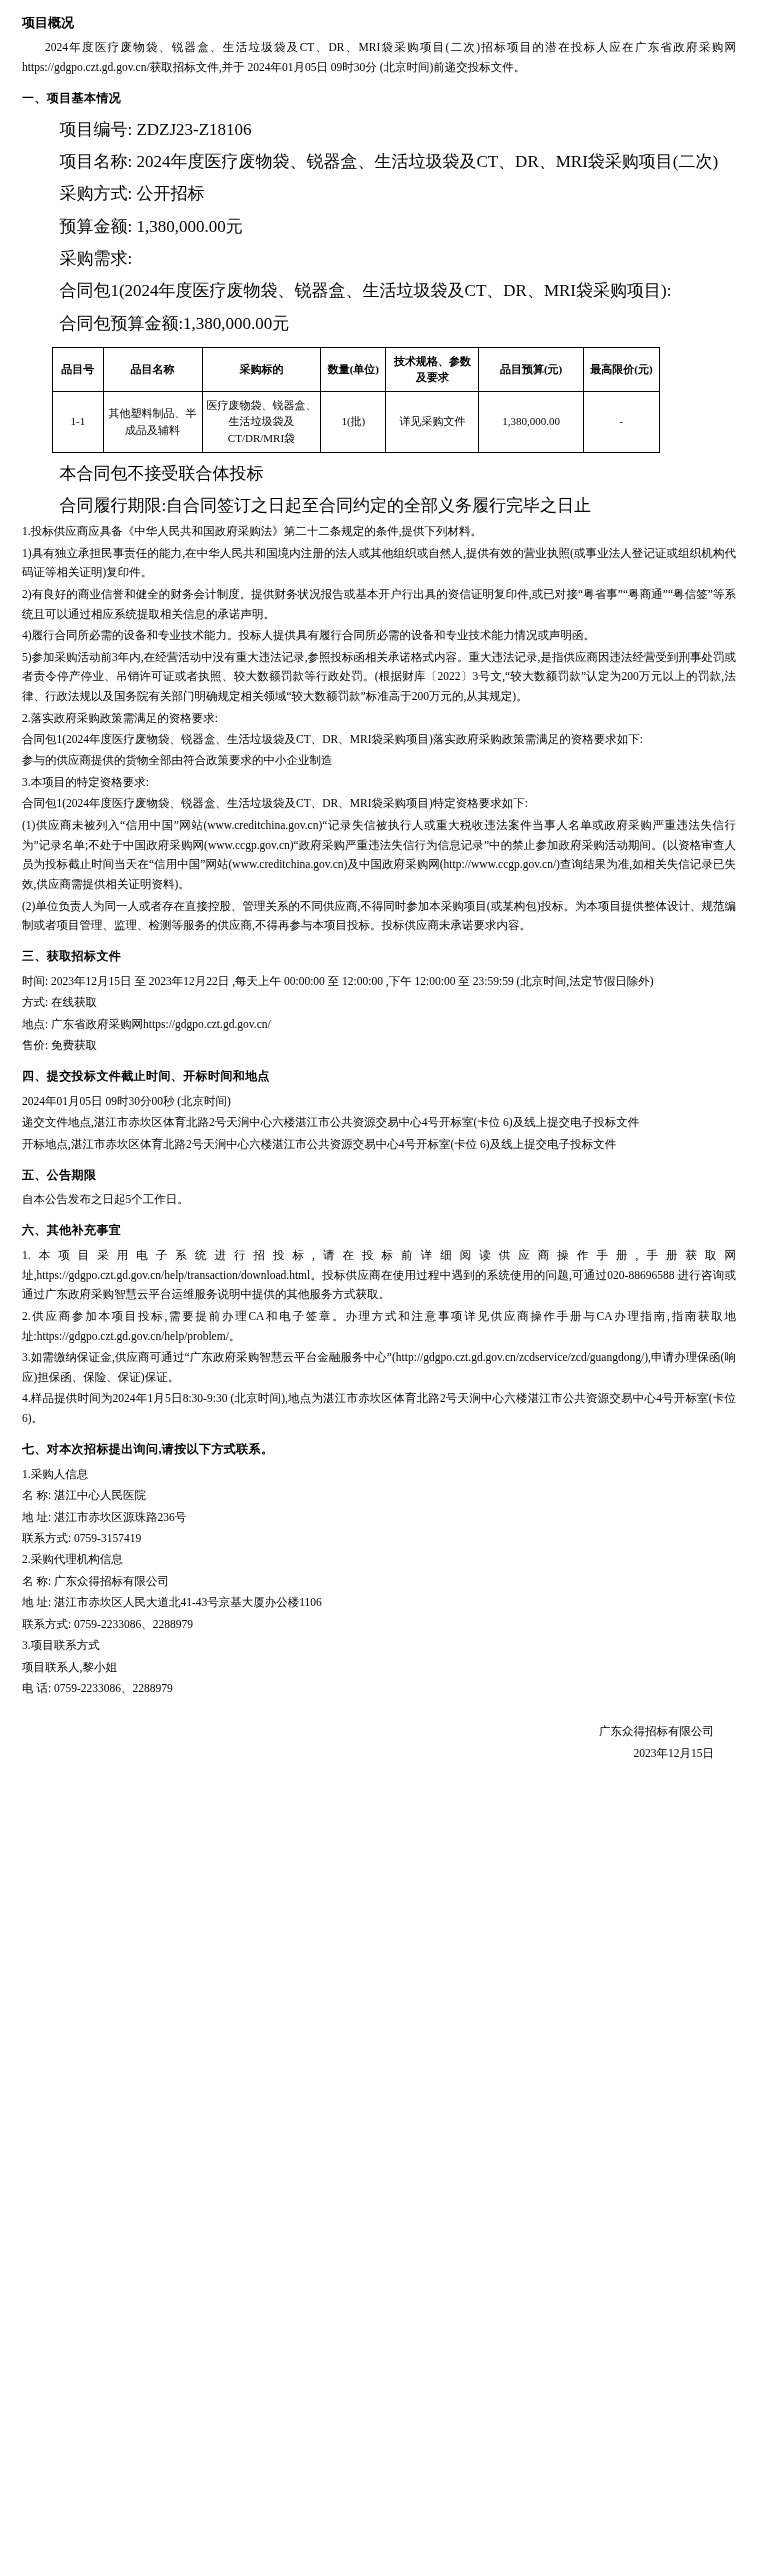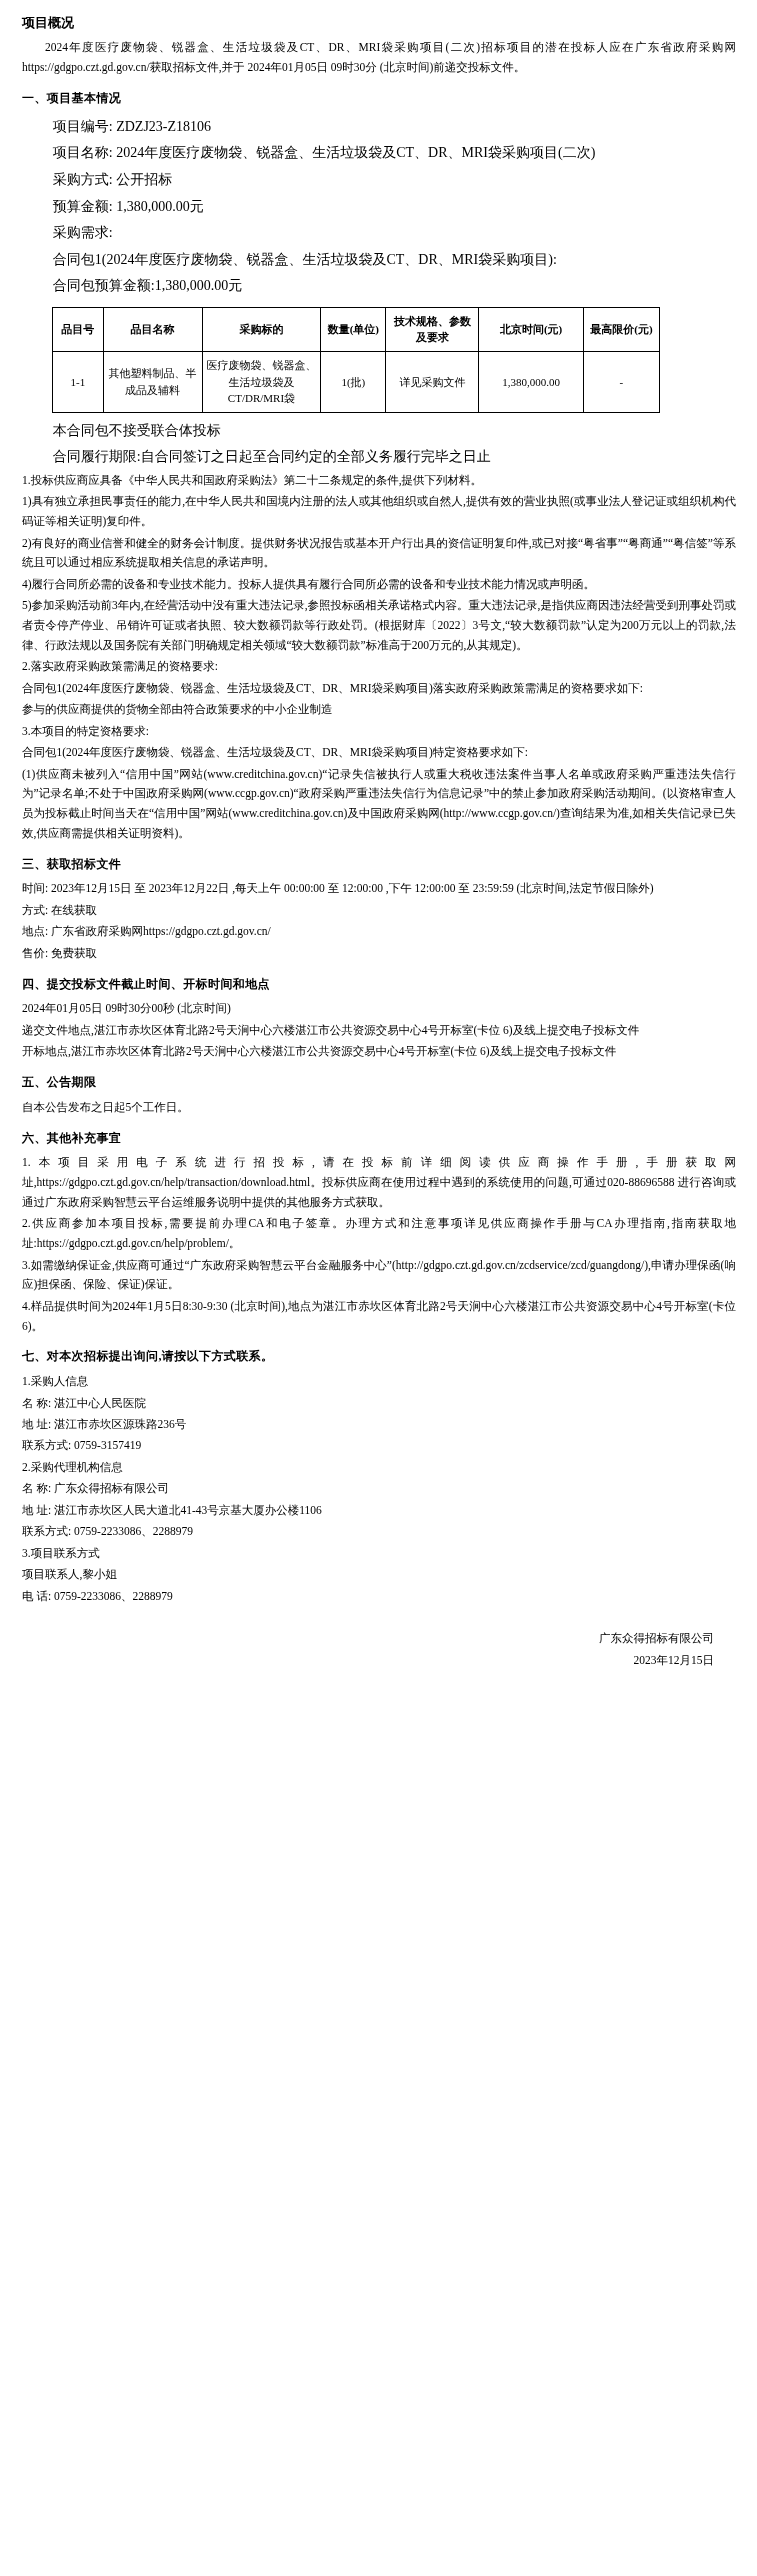--- a/index.html
+++ b/index.html
@@ -46,21 +46,21 @@
   .ml2 {
     margin-left: 2.2em;
   }
   .ml3 {
     margin-left: 3.3em;
   }
   .ml4 {
     margin-left: 4.4em;
   }
   .field {
-    font-size: 14px;
+    font-size: 17px;
     line-height: 1.9;
     margin-left: 2.2em;
   }
   .tbl-wrap {
     margin: 6.8px 0 5.1px 2.2em;
   }
   table.bid {
     border-collapse: collapse;
     width: 608px;
     font-size: 11px;
@@ -124,21 +124,21 @@
 
   <div class="tbl-wrap">
     <table class="bid">
       <thead>
         <tr>
           <th class="col-no">品目号</th>
           <th class="col-name">品目名称</th>
           <th class="col-target">采购标的</th>
           <th class="col-qty">数量(单位)</th>
           <th class="col-spec">技术规格、参数及要求</th>
-          <th class="col-budget">北京时间(元)</th>
+          <th class="col-budget">品目预算(元)</th>
           <th class="col-max">最高限价(元)</th>
         </tr>
       </thead>
       <tbody>
         <tr>
           <td>1-1</td>
           <td>其他塑料制品、半成品及辅料</td>
           <td>医疗废物袋、锐器盒、生活垃圾袋及CT/DR/MRI袋</td>
           <td>1(批)</td>
           <td>详见采购文件</td>
@@ -157,20 +157,21 @@
   <p class="para ml2">1)具有独立承担民事责任的能力,在中华人民共和国境内注册的法人或其他组织或自然人,提供有效的营业执照(或事业法人登记证或组织机构代码证等相关证明)复印件。</p>
   <p class="para ml2">2)有良好的商业信誉和健全的财务会计制度。提供财务状况报告或基本开户行出具的资信证明复印件,或已对接“粤省事”“粤商通”“粤信签”等系统且可以通过相应系统提取相关信息的承诺声明。</p>
   <p class="para ml2">4)履行合同所必需的设备和专业技术能力。投标人提供具有履行合同所必需的设备和专业技术能力情况或声明函。</p>
   <p class="para ml2">5)参加采购活动前3年内,在经营活动中没有重大违法记录,参照投标函相关承诺格式内容。重大违法记录,是指供应商因违法经营受到刑事处罚或者责令停产停业、吊销许可证或者执照、较大数额罚款等行政处罚。(根据财库〔2022〕3号文,“较大数额罚款”认定为200万元以上的罚款,法律、行政法规以及国务院有关部门明确规定相关领域“较大数额罚款”标准高于200万元的,从其规定)。</p>
   <p class="para ml2">2.落实政府采购政策需满足的资格要求:</p>
   <p class="para ml3">合同包1(2024年度医疗废物袋、锐器盒、生活垃圾袋及CT、DR、MRI袋采购项目)落实政府采购政策需满足的资格要求如下:</p>
   <p class="para ml4">参与的供应商提供的货物全部由符合政策要求的中小企业制造</p>
   <p class="para ml2">3.本项目的特定资格要求:</p>
   <p class="para ml3">合同包1(2024年度医疗废物袋、锐器盒、生活垃圾袋及CT、DR、MRI袋采购项目)特定资格要求如下:</p>
   <p class="para ml3">(1)供应商未被列入“信用中国”网站(www.creditchina.gov.cn)“记录失信被执行人或重大税收违法案件当事人名单或政府采购严重违法失信行为”记录名单;不处于中国政府采购网(www.ccgp.gov.cn)“政府采购严重违法失信行为信息记录”中的禁止参加政府采购活动期间。(以资格审查人员为投标截止时间当天在“信用中国”网站(www.creditchina.gov.cn)及中国政府采购网(http://www.ccgp.gov.cn/)查询结果为准,如相关失信记录已失效,供应商需提供相关证明资料)。</p>
+  <p class="para ml3">(2)单位负责人为同一人或者存在直接控股、管理关系的不同供应商,不得同时参加本采购项目(或某构包)投标。为本项目提供整体设计、规范编制或者项目管理、监理、检测等服务的供应商,不得再参与本项目投标。投标供应商未承诺要求内容。</p>
 
   <div class="sec-title">
     <span>三、</span><span>获取招标文件</span>
   </div>
   <p class="para ml2">
     <span>时间:</span>
     <span>2023年12月15日 至 2023年12月22日 ,每天上午 00:00:00 至 12:00:00 ,下午 12:00:00 至 23:59:59 (北京时间,法定节假日除外)</span>
   </p>
   <p class="para ml2">
     <span>方式:</span>

